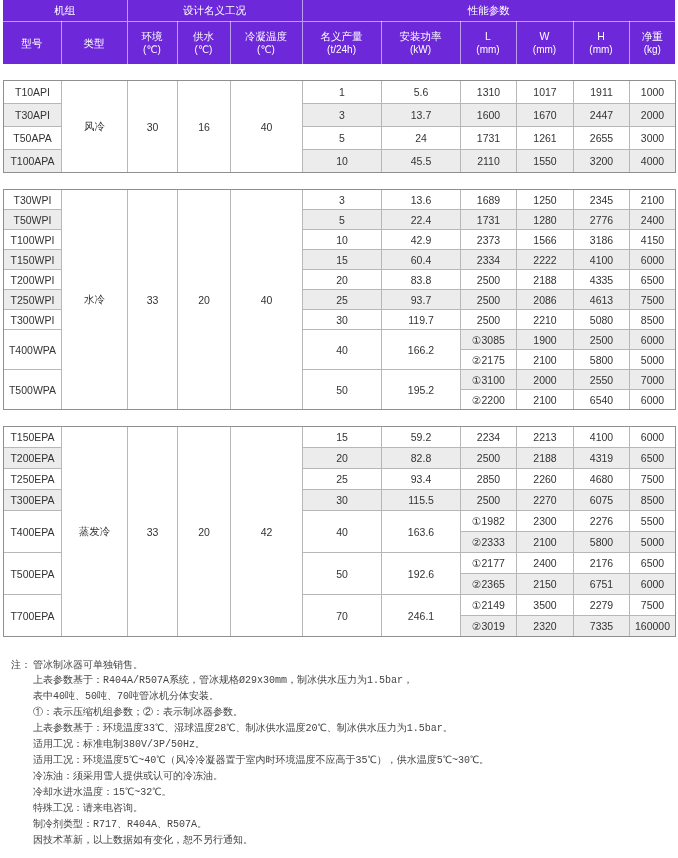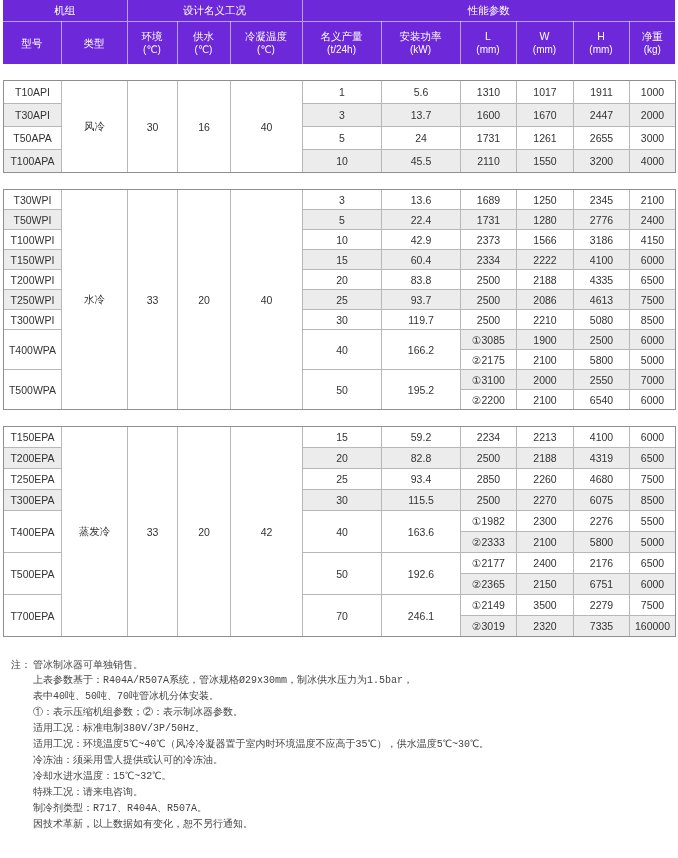--- a/index.html
+++ b/index.html
@@ -377,20 +377,21 @@
           </tr>
         </tbody>
       </table>
     </div>
 
   <div class="notes" id="notes">
       <div class="note-line first"><span class="note-prefix">注：</span><span class="body">管冰制冰器可单独销售。</span></div>
       <div class="note-line ind0"><span class="body">上表参数基于：R404A/R507A系统，管冰规格Ø29x30mm，制冰供水压力为1.5bar，</span></div>
       <div class="note-line ind0"><span class="body">表中40吨、50吨、70吨管冰机分体安装。</span></div>
       <div class="note-line ind0"><span class="body">①：表示压缩机组参数；②：表示制冰器参数。</span></div>
+      <div class="note-line ind0"><span class="body">上表参数基于：环境温度33℃、湿球温度28℃、制冰供水温度20℃、制冰供水压力为1.5bar。</span></div>
       <div class="note-line ind0"><span class="body">适用工况：标准电制380V/3P/50Hz。</span></div>
       <div class="note-line ind0"><span class="body">适用工况：环境温度5℃~40℃（风冷冷凝器置于室内时环境温度不应高于35℃），供水温度5℃~30℃。</span></div>
       <div class="note-line ind0"><span class="body">冷冻油：须采用雪人提供或认可的冷冻油。</span></div>
       <div class="note-line ind0"><span class="body">冷却水进水温度：15℃~32℃。</span></div>
       <div class="note-line ind0"><span class="body">特殊工况：请来电咨询。</span></div>
       <div class="note-line ind0"><span class="body">制冷剂类型：R717、R404A、R507A。</span></div>
       <div class="note-line ind0"><span class="body">因技术革新，以上数据如有变化，恕不另行通知。</span></div>
     </div>
 </div>
 

